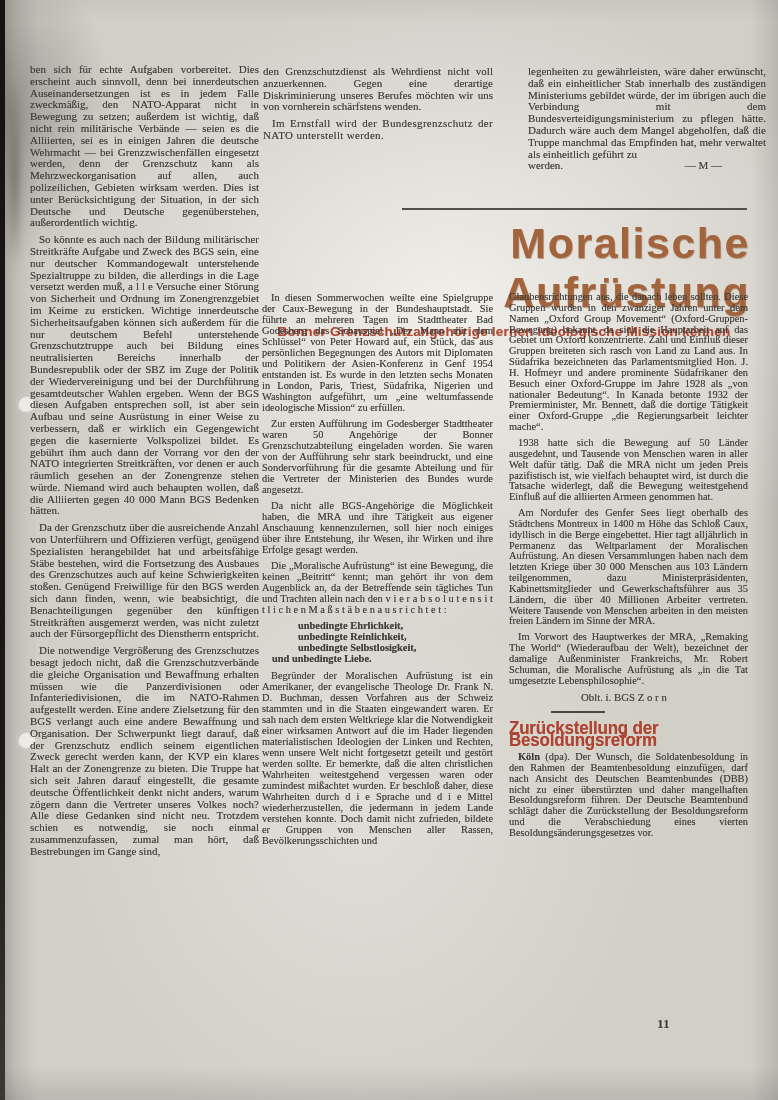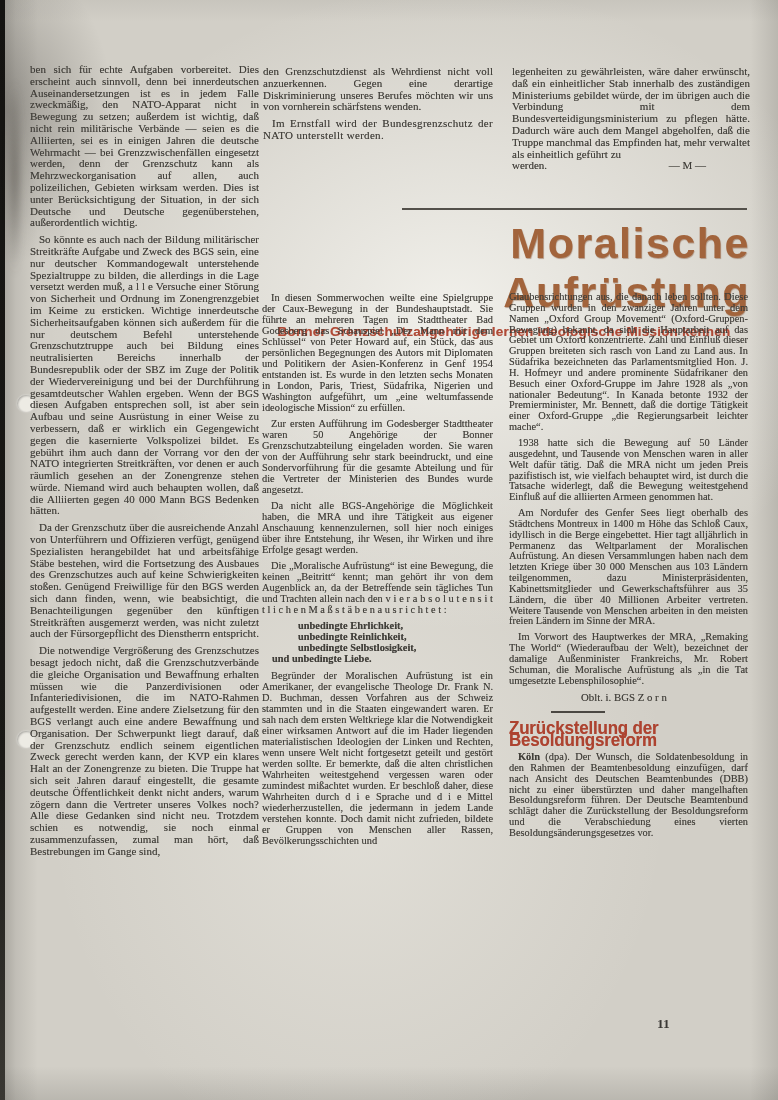--- a/index.html
+++ b/index.html
@@ -20,21 +20,21 @@
     background:linear-gradient(180deg,#141311 0%, #1b1a17 70%, #3a3833 100%); }
   .smudge { position:absolute; left:7px; top:78px; width:16px; height:200px; border-radius:50%;
     background:radial-gradient(closest-side, rgba(52,48,42,0.42), rgba(52,48,42,0)); filter:blur(3px); }
   .hole { position:absolute; left:17px; width:18px; height:17px; border-radius:50%;
     background:#edebe4; box-shadow:inset 1px 1px 2px rgba(0,0,0,0.28), 0 0 2px rgba(255,255,255,0.6); }
   .hole.h1 { top:395px; } .hole.h2 { top:731px; }
 
   .col { position:absolute; text-align:justify; }
   .c1  { left:30px;  top:64px;  width:229px; font-size:11px;   line-height:11.8px; }
   .c2t { left:263px; top:66px;  width:230px; font-size:11px;   line-height:11.8px; }
-  .c3t { left:512px; top:66px;  width:238px; font-size:11px;   line-height:11.8px; }
+  .c3t { left:528px; top:66px;  width:238px; font-size:11px;   line-height:11.8px; }
   .c2b { left:262px; top:292px; width:231px; font-size:10.4px; line-height:11px; }
   .c3b { left:509px; top:292px; width:239px; font-size:10.4px; line-height:10.85px; }
   .col p { margin:0 0 5px 0; text-indent:9px; text-shadow:0 0 0.5px rgba(64,62,57,0.55); }
   .col p.noind { text-indent:0; }
   .col p.spaced { letter-spacing:0.3px; }
 
   .m-line { display:flex; justify-content:space-between; padding-right:44px;
     text-shadow:0 0 0.5px rgba(64,62,57,0.55); }
 
   .rule-top { position:absolute; left:402px; top:208px; width:345px; height:2px; background:#53504a; }

